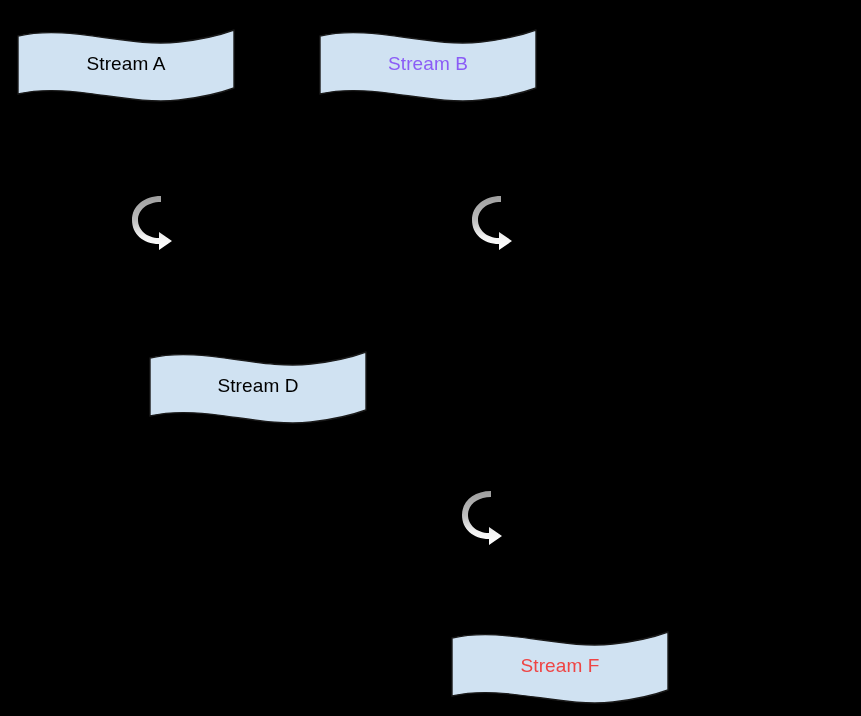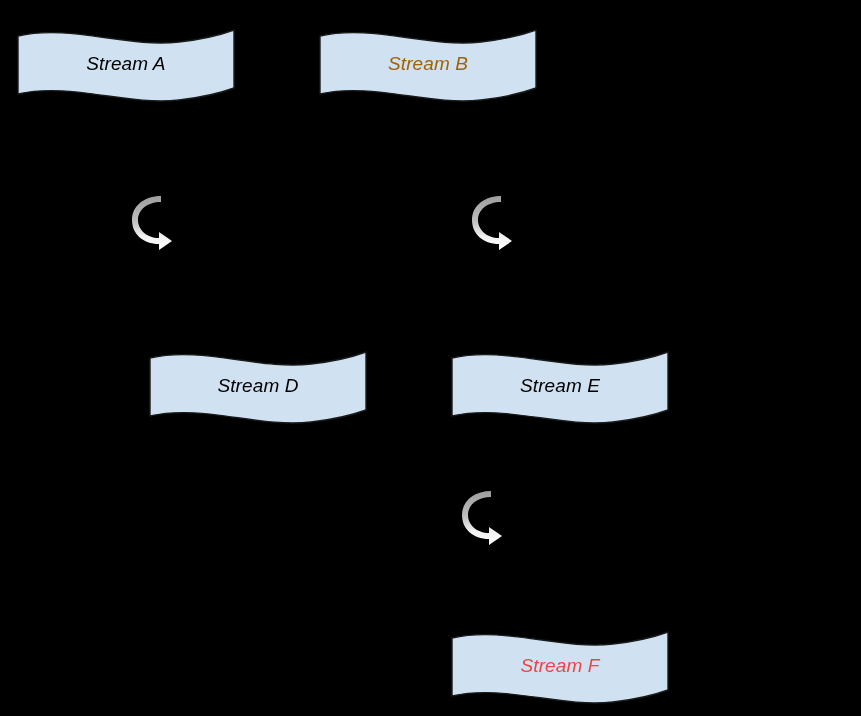--- a/index.html
+++ b/index.html
@@ -52,55 +52,49 @@
   .rot-arrow svg {
     display: block;
     width: 100%;
     height: 100%;
     overflow: visible;
   }
 </style>
 </head>
 <body style="background: rgb(0, 0, 0);">
 
-<div id="canvas" style="background: rgb(0, 0, 0); font-style: italic;">
+<div id="canvas" style="background: rgb(0, 0, 0);">
 
   <div class="banner" style="left: 16px; top: 26px;">
     <svg viewBox="0 0 220 76" preserveAspectRatio="none">
       <defs>
         <clipPath id="clipA">
             <rect x="-2" y="-2" width="224" height="80"></rect>
           </clipPath>
       </defs>
       <path d="M 2,10 C 55,-2 110,22 163,16 C 190,13 207,8 218,4 L 218,62 C 207,66 190,71 163,74 C 110,80 55,56 2,68 Z" fill="#d0e2f2" stroke="#1a1a1a" stroke-width="1.4" stroke-linejoin="round"></path>
     </svg>
     <div class="banner-label" style="color: rgb(0, 0, 0);">Stream A</div>
   </div>
 
   <div class="banner" style="left: 318px; top: 26px;">
     <svg viewBox="0 0 220 76" preserveAspectRatio="none">
       <path d="M 2,10 C 55,-2 110,22 163,16 C 190,13 207,8 218,4 L 218,62 C 207,66 190,71 163,74 C 110,80 55,56 2,68 Z" fill="#d0e2f2" stroke="#1a1a1a" stroke-width="1.4" stroke-linejoin="round"></path>
     </svg>
-    <div class="banner-label" style="color: #a16207;">Stream B</div>
+    <div class="banner-label" style="color: #8b5cf6;">Stream B</div>
   </div>
 
 
   <div class="banner" style="left: 148px; top: 348px;">
     <svg viewBox="0 0 220 76" preserveAspectRatio="none">
       <path d="M 2,10 C 55,-2 110,22 163,16 C 190,13 207,8 218,4 L 218,62 C 207,66 190,71 163,74 C 110,80 55,56 2,68 Z" fill="#d0e2f2" stroke="#1a1a1a" stroke-width="1.4" stroke-linejoin="round"></path>
     </svg>
     <div class="banner-label" style="color: rgb(0, 0, 0); text-align: right;">Stream D</div>
   </div>
 
-  <div class="banner" style="left: 450px; top: 348px;">
-    <svg viewBox="0 0 220 76" preserveAspectRatio="none">
-      <path d="M 2,10 C 55,-2 110,22 163,16 C 190,13 207,8 218,4 L 218,62 C 207,66 190,71 163,74 C 110,80 55,56 2,68 Z" fill="#d0e2f2" stroke="#1a1a1a" stroke-width="1.4" stroke-linejoin="round"></path>
-    </svg>
-    <div class="banner-label" style="color: rgb(0, 0, 0);">Stream E</div>
-  </div>
 
   <div class="banner" style="left: 450px; top: 628px;">
     <svg viewBox="0 0 220 76" preserveAspectRatio="none">
       <path d="M 2,10 C 55,-2 110,22 163,16 C 190,13 207,8 218,4 L 218,62 C 207,66 190,71 163,74 C 110,80 55,56 2,68 Z" fill="#d0e2f2" stroke="#1a1a1a" stroke-width="1.4" stroke-linejoin="round"></path>
     </svg>
     <div class="banner-label" style="color: #ef4444;">Stream F</div>
   </div>
 
   <div class="rot-arrow" style="left: 131px; top: 196px;">
     <svg viewBox="0 0 44 58">

